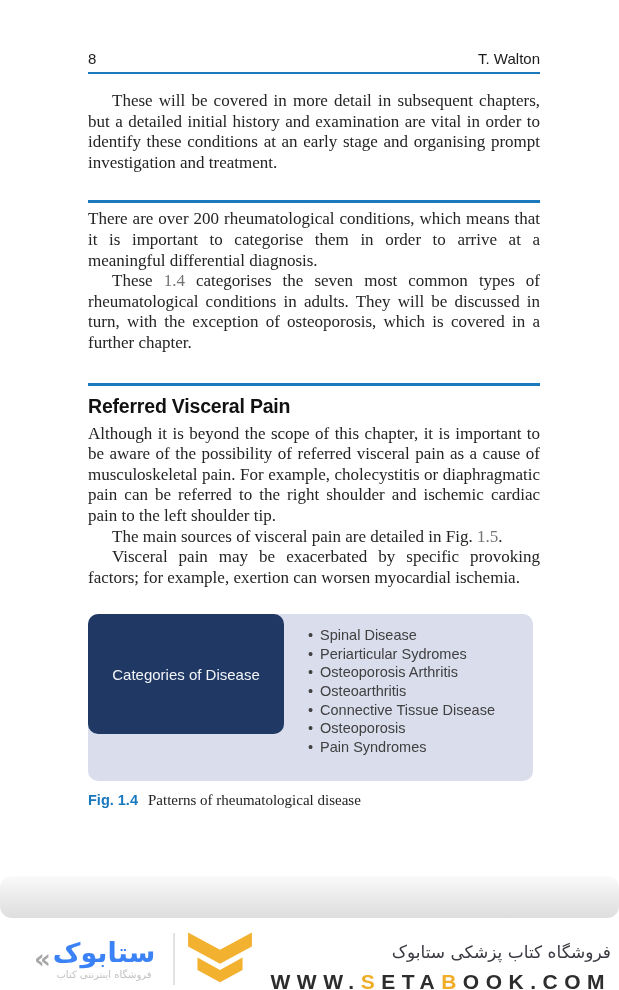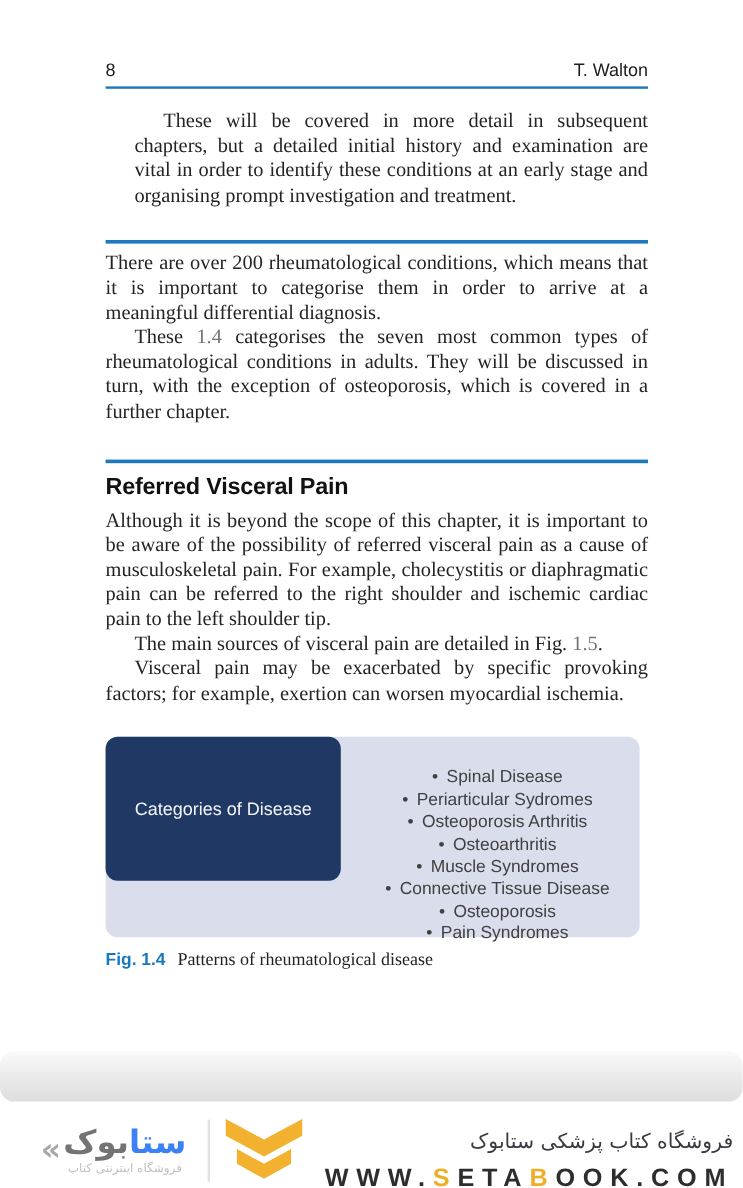--- a/index.html
+++ b/index.html
@@ -9,39 +9,39 @@
   }
   .content { position:absolute; left:88px; top:48px; width:452px; }
 
   
   .runhead { display:flex; justify-content:space-between; align-items:flex-end;
     font-family:"Liberation Sans", sans-serif; font-size:15px; color:#1c1c1c; height:19px; }
   .head-rule { height:2px; background:#1d79be; margin-top:5px; }
 
   
   .body-text { font-size:17px; line-height:20.6px; text-align:justify; margin:0; }
-  .mt-intro { margin-top:17px;margin-left:24px; }
+  .mt-intro { margin-top:17px; }
   .indent { text-indent:24px; }
   .ref-link { color:#737373; }
 
   .section-rule { height:3px; background:#1d79be; border:none; margin:27px 0 0 0; }
   .section-title { font-family:"Liberation Sans", sans-serif; font-weight:bold;
     font-size:19.5px; line-height:23px; letter-spacing:-0.2px; color:#111;
     margin:9px 0 0 0; }
   .after-title { margin-top:6px; }
   .gap-28 { margin-top:29px; }
 
   
   .figure { position:relative; width:445px; height:167px; margin-top:26px; }
   .fig-light { position:absolute; inset:0; background:#daddec; border-radius:10px; }
   .fig-dark { position:absolute; left:0; top:0; width:196px; height:120px;
     background:#1f3864; border-radius:10px; display:flex; align-items:center;
     justify-content:center; }
   .fig-dark span { font-family:"Liberation Sans", sans-serif; font-size:15px; color:#f4f5f9; }
-  .fig-list { position:absolute; left:216px; top:8px; margin:17px; padding:0; list-style:none;text-align:center; }
+  .fig-list { position:absolute; left:216px; top:8px; margin:4px; padding:0; list-style:none; }
   .fig-list li { font-family:"Liberation Sans", sans-serif; font-size:14.5px;
     line-height:18.6px; color:#404040; }
   .fig-list li::before { content:"•"; margin-right:7px; }
 
   .caption { margin-top:11px; font-size:15px; color:#222; }
   .caption-label { font-family:"Liberation Sans", sans-serif; font-weight:bold;
     font-size:14.5px; color:#1878be; margin-right:10px; }
 
   
   .band { position:absolute; left:0; top:876px; width:619px; height:42px;
@@ -49,21 +49,21 @@
     background:linear-gradient(180deg,#fafafa 0%, #ececec 45%, #dedede 100%); }
   .footer { position:absolute; left:0; top:922px; width:619px; height:68px; }
 
   .logo-group { position:absolute; left:34px; top:6px; display:flex; align-items:center; }
   .guillemet { font-family:"DejaVu Sans", sans-serif; font-weight:bold; font-size:26px;
     color:#a7a7a7; margin-right:2px; line-height:1; }
   .wordmark-col { text-align:center; margin-right:8px; }
   .wordmark { font-family:"DejaVu Sans", sans-serif; font-weight:bold; font-size:27px;
     line-height:1.1; direction:rtl; }
   .wm-amber { color:#3b82f6; }
-  .wm-gray { color:#737373; }
+  .wm-gray { color:#3b82f6; }
   .logo-sub { font-family:"DejaVu Sans", sans-serif; font-size:10px; color:#c2c1c1;
     direction:rtl; margin-top:1px; }
   .logo-divider { width:2px; height:52px; background:#e3e3e3; margin:0 10px; }
 
   .footer-right { position:absolute; right:8px; top:20px; text-align:right; }
   .store-fa { font-family:"DejaVu Sans", sans-serif; font-size:17px; color:#3a3b42;
     direction:rtl; }
   .url { font-family:"Liberation Sans", sans-serif; font-weight:700; font-size:21px;
     letter-spacing:6.5px; color:#2d2d2d; margin-top:8px; white-space:nowrap; }
   .url-amber { color:#f0ad27; }
@@ -100,21 +100,20 @@
     <div class="figure">
       <div class="fig-light"></div>
       <div class="fig-dark">
         <span>Categories of Disease</span>
       </div>
       <ul class="fig-list">
         <li>Spinal Disease</li>
         <li>Periarticular Sydromes</li>
         <li>Osteoporosis Arthritis</li>
         <li>Osteoarthritis</li>
-        <li>Muscle Syndromes</li>
         <li>Connective Tissue Disease</li>
         <li>Osteoporosis</li>
         <li>Pain Syndromes</li>
       </ul>
     </div>
 
     <p class="caption"><span class="caption-label">Fig. 1.4</span><span>Patterns of rheumatological disease</span></p>
   </div>
 
   <div class="band"></div>

